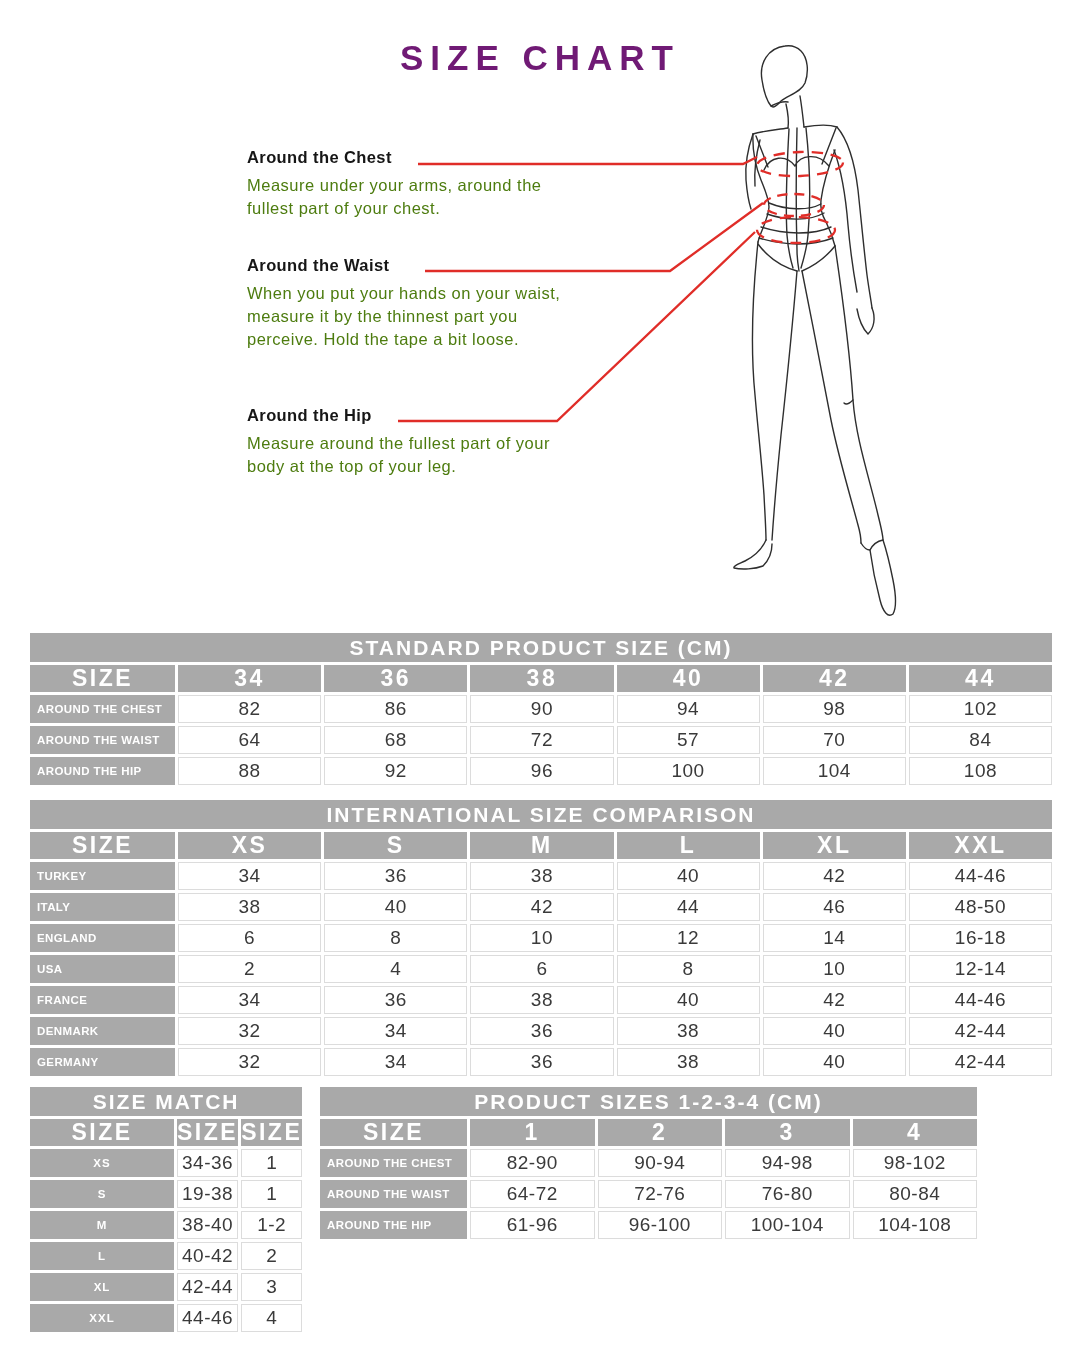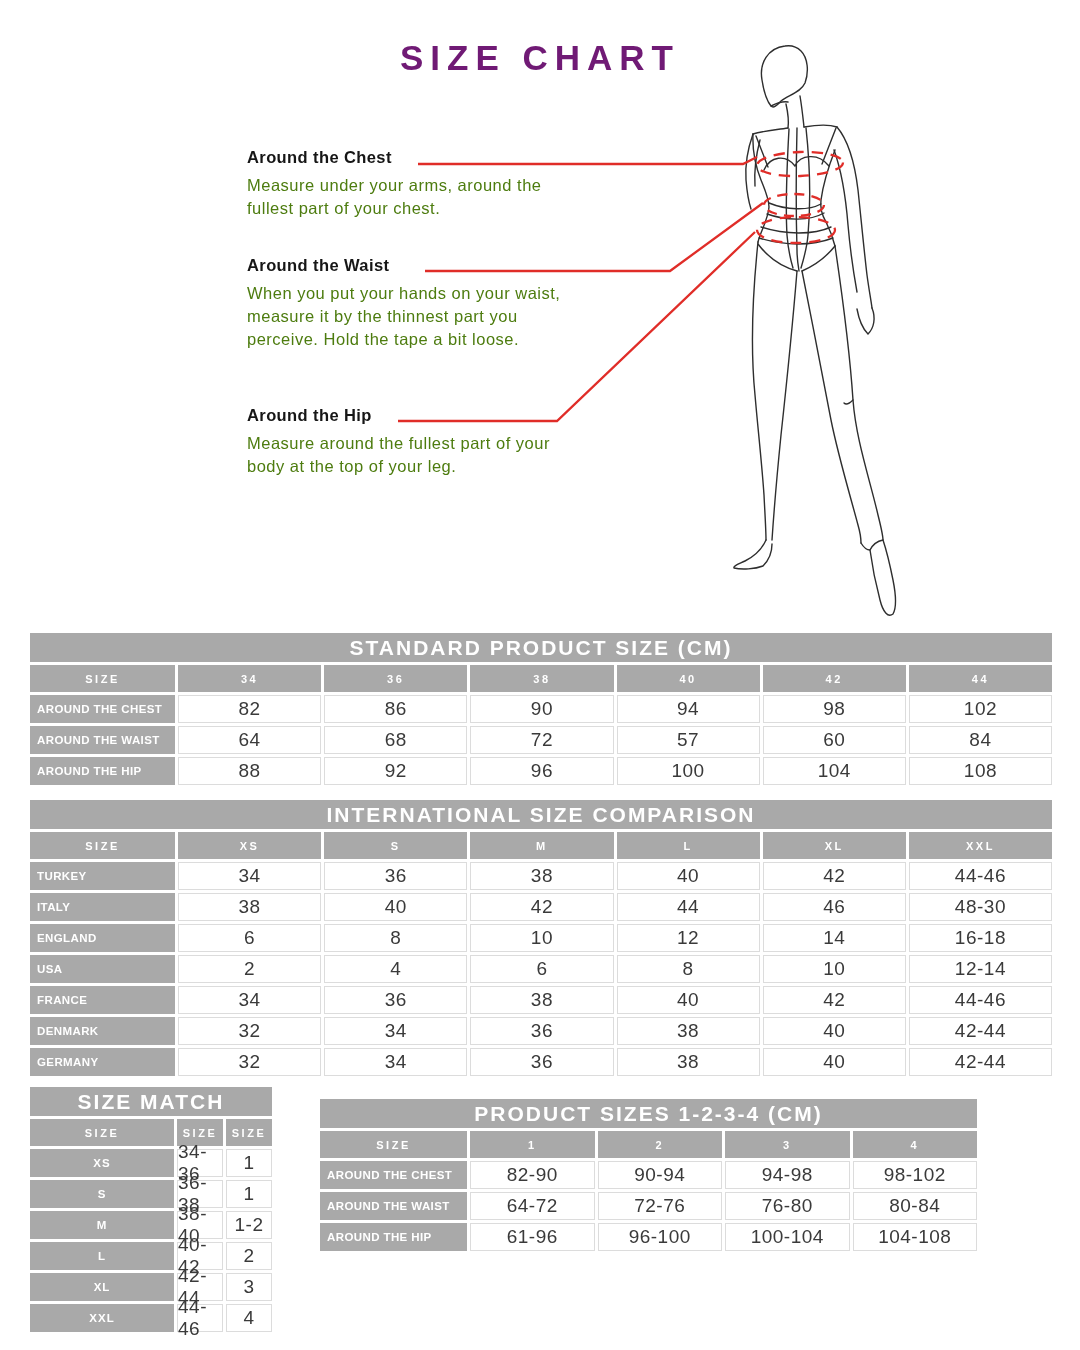--- a/index.html
+++ b/index.html
@@ -28,36 +28,36 @@
   .sizetable{
     position:absolute;display:grid;gap:3px;background:#ffffff;
   }
   .sizetable .banner{
     grid-column:1 / -1;background:var(--gray);color:#fff;
     display:flex;align-items:center;justify-content:center;
     font-size:21px;font-weight:700;letter-spacing:2px;
   }
   .sizetable .hcell{
     background:var(--gray);color:#fff;display:flex;align-items:center;justify-content:center;
-    font-size:11px;font-weight:700;letter-spacing:2.5px;
+    font-size:23px;font-weight:700;letter-spacing:2.5px;
   }
   .sizetable .lcell{
     background:var(--gray);color:#fff;display:flex;align-items:center;
     font-size:11.5px;font-weight:700;letter-spacing:.4px;padding-left:7px;
   }
   .sizetable.center-labels .lcell{justify-content:center;padding-left:0;letter-spacing:1px;}
   .sizetable .dcell{
     background:#fff;border:1px solid #dcdcdc;color:#3a3a3a;
     display:flex;align-items:center;justify-content:center;
     font-size:19px;font-weight:400;letter-spacing:.5px;
   }
   #tbl-standard{left:30px;top:633px;width:1022px;}
   #tbl-intl{left:30px;top:800px;width:1022px;}
   #tbl-match{left:30px;top:1087px;width:242px;}
-  #tbl-product{left:320px;top:1087px;width:657px;margin-top:12px;}
+  #tbl-product{left:320px;top:1087px;width:657px;}
 </style>
 </head>
 <body>
 
 <div class="page">
 
   <div class="page-title">SIZE CHART</div>
 
   <svg class="figure-svg" viewBox="0 0 1080 630" fill="none">
     <g stroke="#2e2e2e" stroke-width="1.4" fill="none" stroke-linecap="round">
@@ -151,21 +151,21 @@
       <div class="dcell">86</div>
       <div class="dcell">90</div>
       <div class="dcell">94</div>
       <div class="dcell">98</div>
       <div class="dcell">102</div>
       <div class="lcell">AROUND THE WAIST</div>
       <div class="dcell">64</div>
       <div class="dcell">68</div>
       <div class="dcell">72</div>
       <div class="dcell">57</div>
-      <div class="dcell">60</div>
+      <div class="dcell">70</div>
       <div class="dcell">84</div>
       <div class="lcell">AROUND THE HIP</div>
       <div class="dcell">88</div>
       <div class="dcell">92</div>
       <div class="dcell">96</div>
       <div class="dcell">100</div>
       <div class="dcell">104</div>
       <div class="dcell">108</div>
     </div>
 
@@ -184,21 +184,21 @@
       <div class="dcell">38</div>
       <div class="dcell">40</div>
       <div class="dcell">42</div>
       <div class="dcell">44-46</div>
       <div class="lcell">ITALY</div>
       <div class="dcell">38</div>
       <div class="dcell">40</div>
       <div class="dcell">42</div>
       <div class="dcell">44</div>
       <div class="dcell">46</div>
-      <div class="dcell">48-30</div>
+      <div class="dcell">48-50</div>
       <div class="lcell">ENGLAND</div>
       <div class="dcell">6</div>
       <div class="dcell">8</div>
       <div class="dcell">10</div>
       <div class="dcell">12</div>
       <div class="dcell">14</div>
       <div class="dcell">16-18</div>
       <div class="lcell">USA</div>
       <div class="dcell">2</div>
       <div class="dcell">4</div>
@@ -231,21 +231,21 @@
 
   <div id="tbl-match" class="sizetable center-labels" style="--gray: #a9a9a9; grid-template-columns: 144px repeat(2, 1fr); grid-template-rows: 29px 27px repeat(6, 28px);">
       <div class="banner">SIZE MATCH</div>
       <div class="hcell">SIZE</div>
       <div class="hcell">SIZE</div>
       <div class="hcell">SIZE</div>
       <div class="lcell">XS</div>
       <div class="dcell">34-36</div>
       <div class="dcell">1</div>
       <div class="lcell">S</div>
-      <div class="dcell">36-38</div>
+      <div class="dcell">19-38</div>
       <div class="dcell">1</div>
       <div class="lcell">M</div>
       <div class="dcell">38-40</div>
       <div class="dcell">1-2</div>
       <div class="lcell">L</div>
       <div class="dcell">40-42</div>
       <div class="dcell">2</div>
       <div class="lcell">XL</div>
       <div class="dcell">42-44</div>
       <div class="dcell">3</div>

